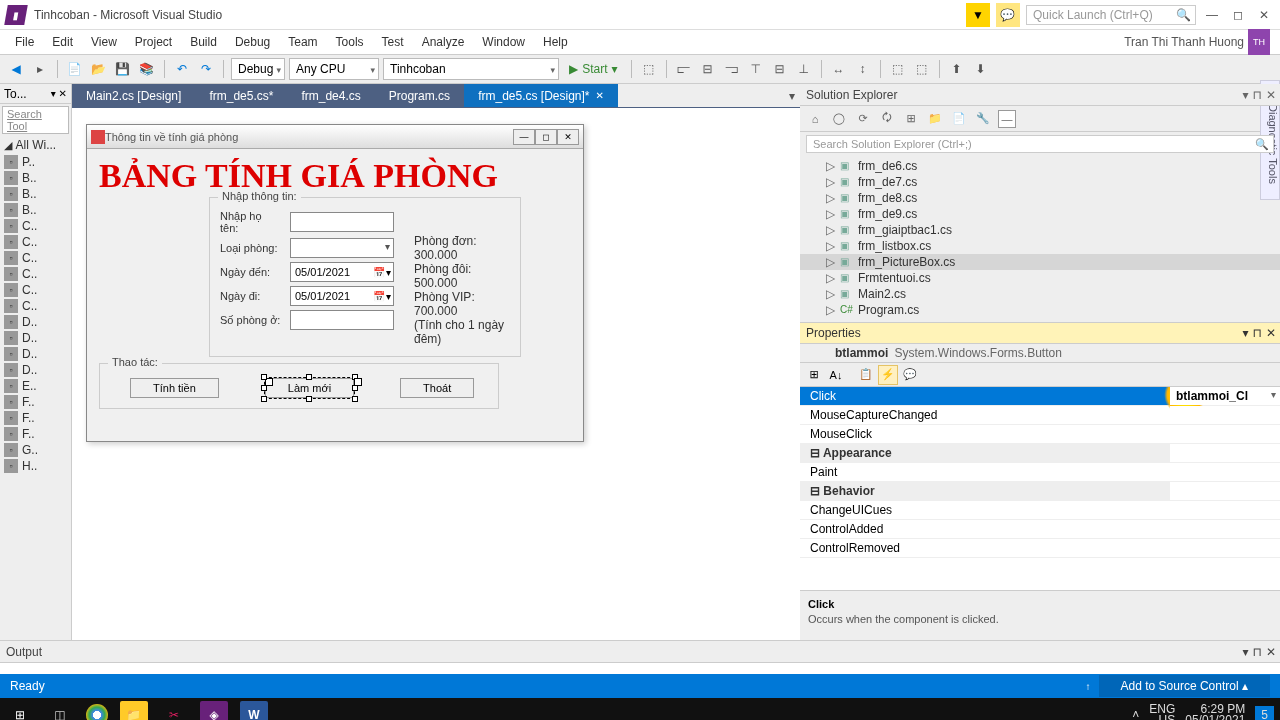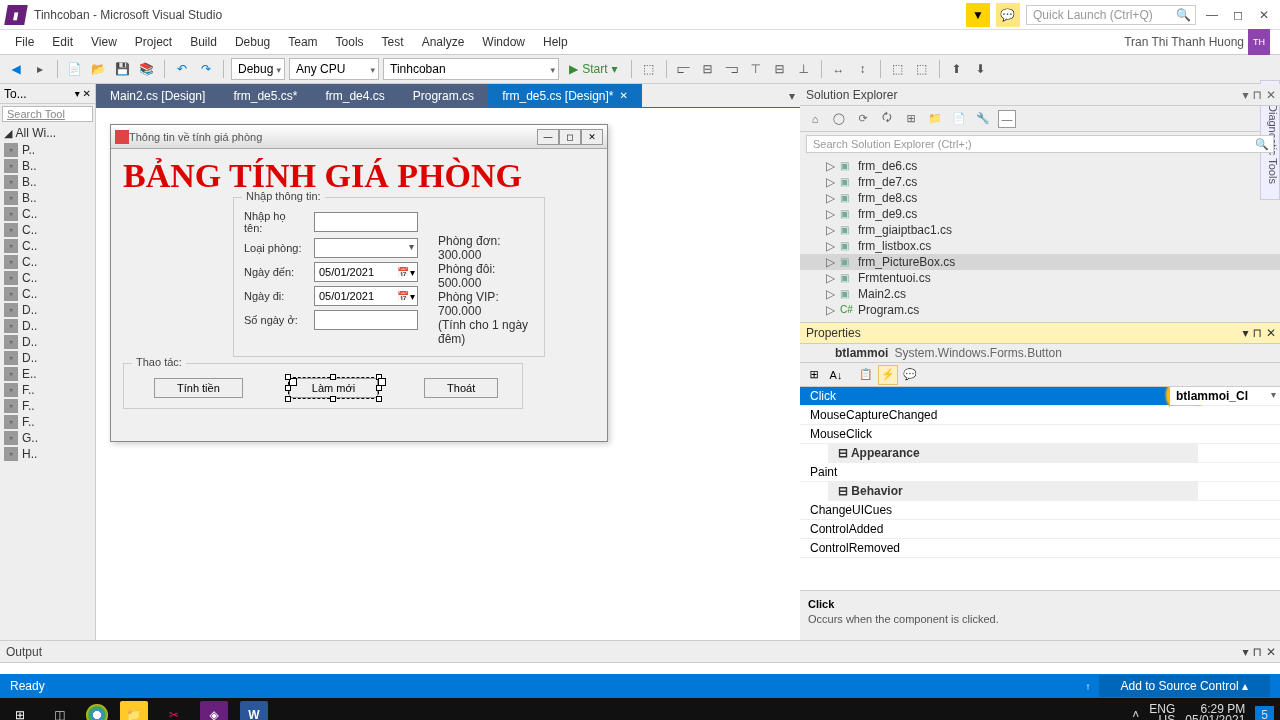--- a/index.html
+++ b/index.html
@@ -29,21 +29,21 @@
 .tb-sep { width:1px; height:18px; background:#bbb; margin:0 3px; }
 .tb-dd { background:#fff; border:1px solid #bbb; padding:1px 18px 1px 6px; position:relative; height:22px; line-height:18px; }
 .tb-dd::after { content:"▾"; position:absolute; right:3px; top:2px; font-size:9px; color:#666; }
 .tb-start { color:#388a34; display:flex; align-items:center; gap:4px; padding:0 6px; }
 .diag-tab { position:absolute; right:0; top:80px; width:20px; height:120px; background:#eef; border:1px solid #ccd; writing-mode:vertical-rl; text-align:center; font-size:11px; color:#556; padding-top:8px; }
 
 
 .main { display:flex; height:556px; }
 
 
-.toolbox { width:96px; background:#eee; border-right:1px solid #ccc; display:flex; flex-direction:column; }
+.toolbox { width:72px; background:#eee; border-right:1px solid #ccc; display:flex; flex-direction:column; }
 .tb-header { height:20px; background:#eee; display:flex; align-items:center; padding:0 4px; border-bottom:1px solid #ccc; font-size:11px; position:relative; }
 .tb-search { border:1px solid #bbb; background:#fff; margin:2px; padding:1px 4px; color:#888; font-size:11px;text-decoration:underline; }
 .tb-group { padding:2px 4px; font-size:11px; color:#333; white-space:nowrap; overflow:hidden; }
 .tb-items { flex:1; overflow:hidden; }
 .tb-row { display:flex; align-items:center; gap:4px; padding:1px 4px; font-size:11px; color:#333; }
 .tb-row .ico { width:14px; height:14px; background:#999; font-size:9px; display:flex; align-items:center; justify-content:center; }
 
 
 .designer { flex:1; background:#fff; position:relative; }
 .tabs { height:24px; background:#eee; display:flex; border-bottom:1px solid #4d6082; }
@@ -99,21 +99,21 @@
 .props-tb .pbtn { width:20px; height:20px; border:1px solid transparent; display:flex; align-items:center; justify-content:center; font-size:11px; }
 .props-tb .pbtn.active { border:1px solid #e5c365; background:#fff0c0; }
 .grid { flex:1; background:#fff; overflow:auto; font-size:11px; }
 .grow { display:flex; border-bottom:1px solid #eee; }
 .grow.sel { background:#0078d7; color:#fff; }
 .gcell-name { width:370px; padding:2px 10px; }
 .gcell-val { flex:1; padding:2px 6px; background:#fff; color:#000; position:relative; }
 .grow.sel .gcell-val { background:#fff; color:#000; }
 .gcell-val .dd-arrow { position:absolute; right:4px; top:2px; font-size:10px; color:#666; }
 .grow.cat .gcell-name { font-weight:bold; background:#eee; color:#333; }
-.grow.cat { background:#eee;margin-left:28px; }
+.grow.cat { background:#eee; }
 .exp-ico { display:inline-block; width:10px; }
 .desc { border-top:1px solid #ccc; padding:6px 8px; background:#eee; min-height:50px; }
 .desc b { font-size:11px; }
 .desc p { font-size:11px; color:#555; margin-top:2px; }
 
 .highlight-cursor { position:absolute; width:42px; height:42px; border-radius:50%; background:radial-gradient(circle,#ffe600 30%,#ffb400 60%,transparent 70%); pointer-events:none; }
 .red-cursor { position:absolute; width:14px; height:14px; background:#d00; border-radius:50%; }
 
 
 .output { height:22px; background:#eee; border-top:1px solid #ccc; display:flex; align-items:center; padding:0 6px; color:#444; position:relative; }
@@ -345,21 +345,21 @@
                 </div>
               <div class="row">
                   <label>Ngày đến:</label>
                   <div class="date">05/01/2021</div>
                 </div>
               <div class="row">
                   <label>Ngày đi:</label>
                   <div class="date">05/01/2021</div>
                 </div>
               <div class="row">
-                  <label>Số ngày ở:</label>
+                  <label>Số phòng ở:</label>
                   <div class="inp"></div>
                 </div>
             </div>
             <div class="info-col" style="margin-top:28px">
               <div>Phòng đơn: 300.000</div>
               <div>Phòng đôi: 500.000</div>
               <div>Phòng VIP: 700.000</div>
               <div>(Tính cho 1 ngày đêm)</div>
             </div>
           </div>

